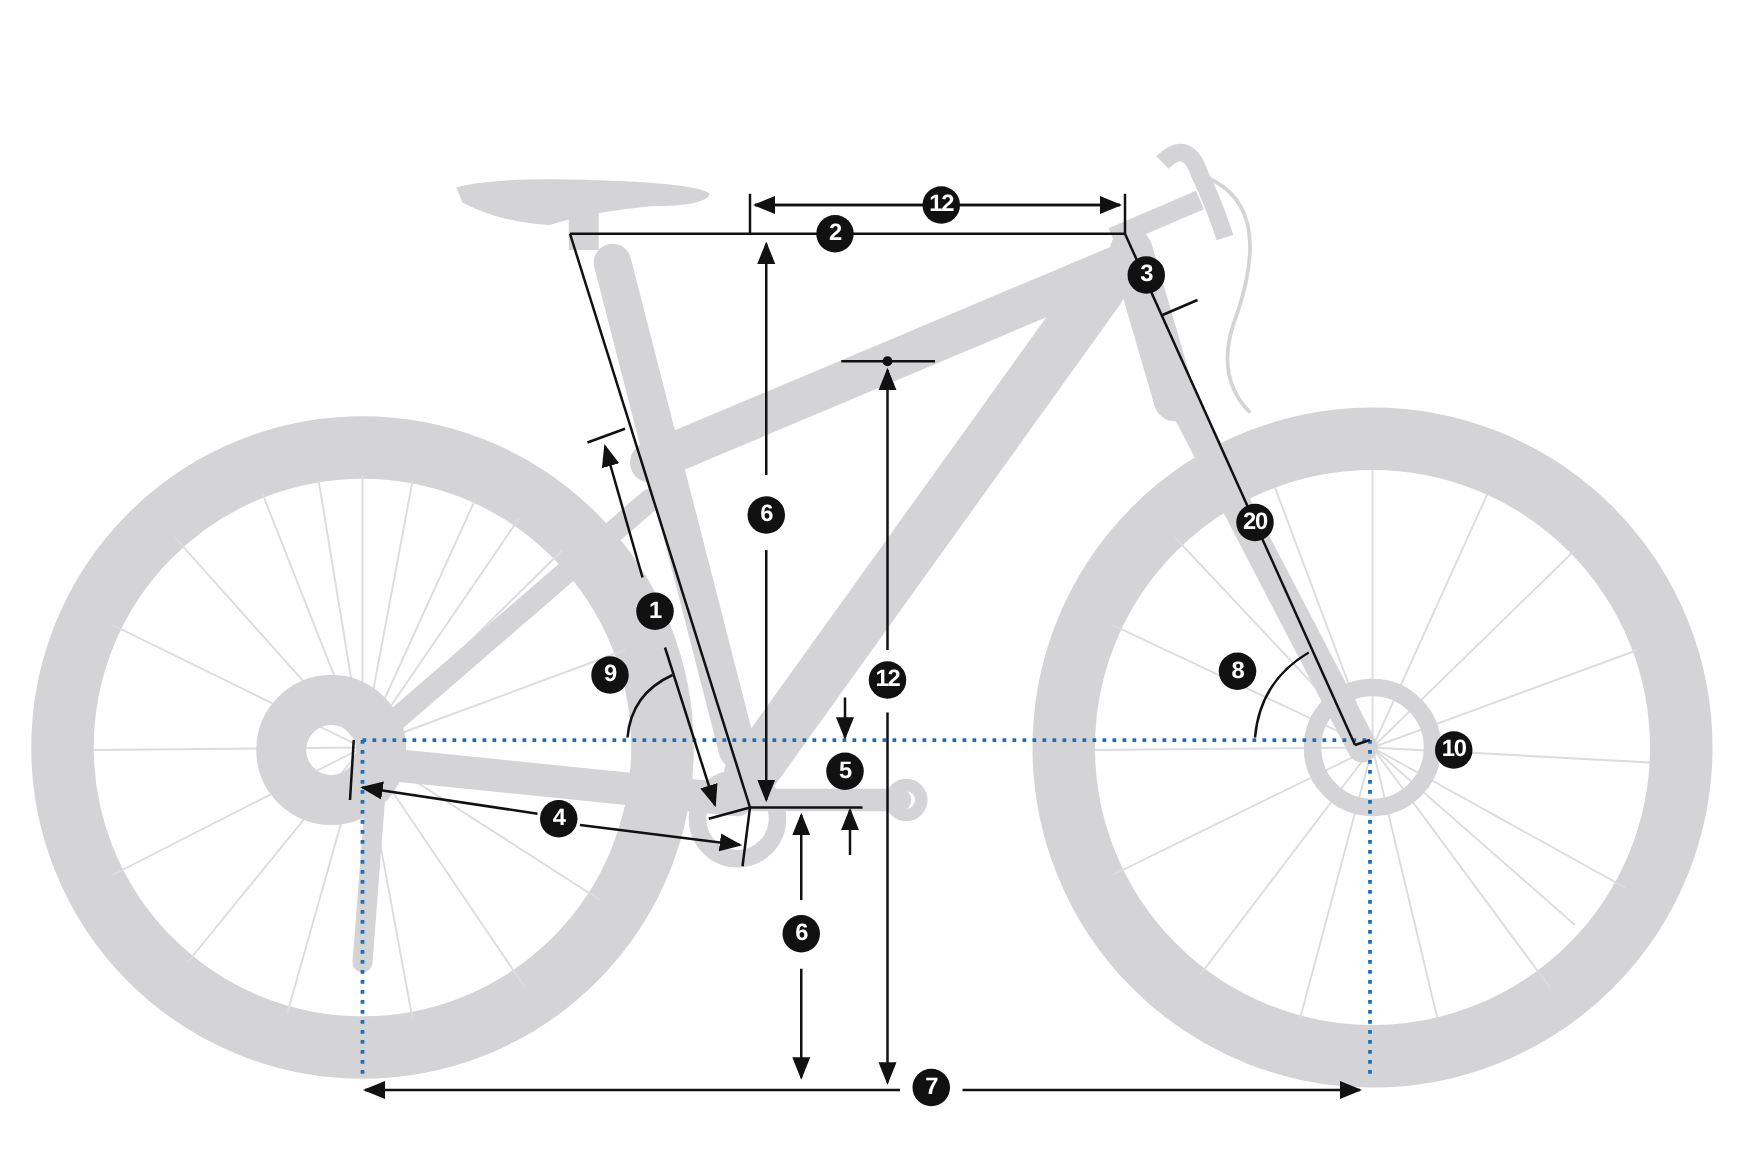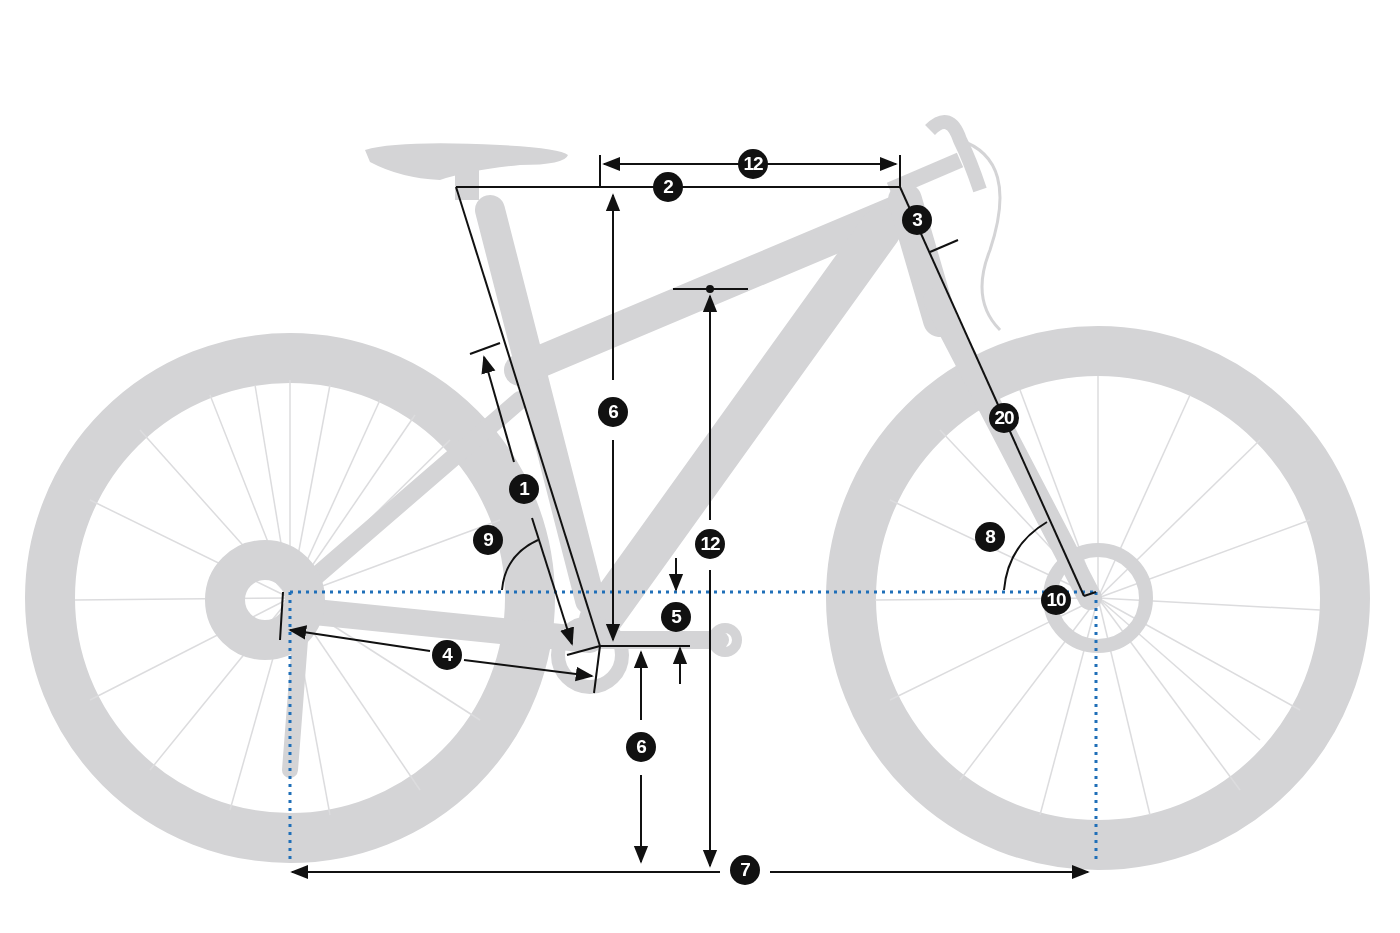--- a/index.html
+++ b/index.html
@@ -159,17 +159,17 @@
 
 <div class="badge" style="left:524px;top:489px">1</div>
 <div class="badge" style="left:668px;top:187px">2</div>
 <div class="badge" style="left:917px;top:220px">3</div>
 <div class="badge" style="left:447px;top:655px">4</div>
 <div class="badge" style="left:676px;top:617px">5</div>
 <div class="badge" style="left:641px;top:747px">6</div>
 <div class="badge" style="left:745px;top:870px">7</div>
 <div class="badge" style="left:990px;top:537px">8</div>
 <div class="badge" style="left:488px;top:540px">9</div>
-<div class="badge" style="left:1056px;top:600px">10</div>
+<div class="badge" style="left:1163px;top:600px">10</div>
 <div class="badge" style="left:710px;top:544px">12</div>
 <div class="badge" style="left:753px;top:164px">12</div>
 <div class="badge" style="left:613px;top:412px">6</div>
 <div class="badge" style="left:1004px;top:418px">20</div>
 
 </body></html>

